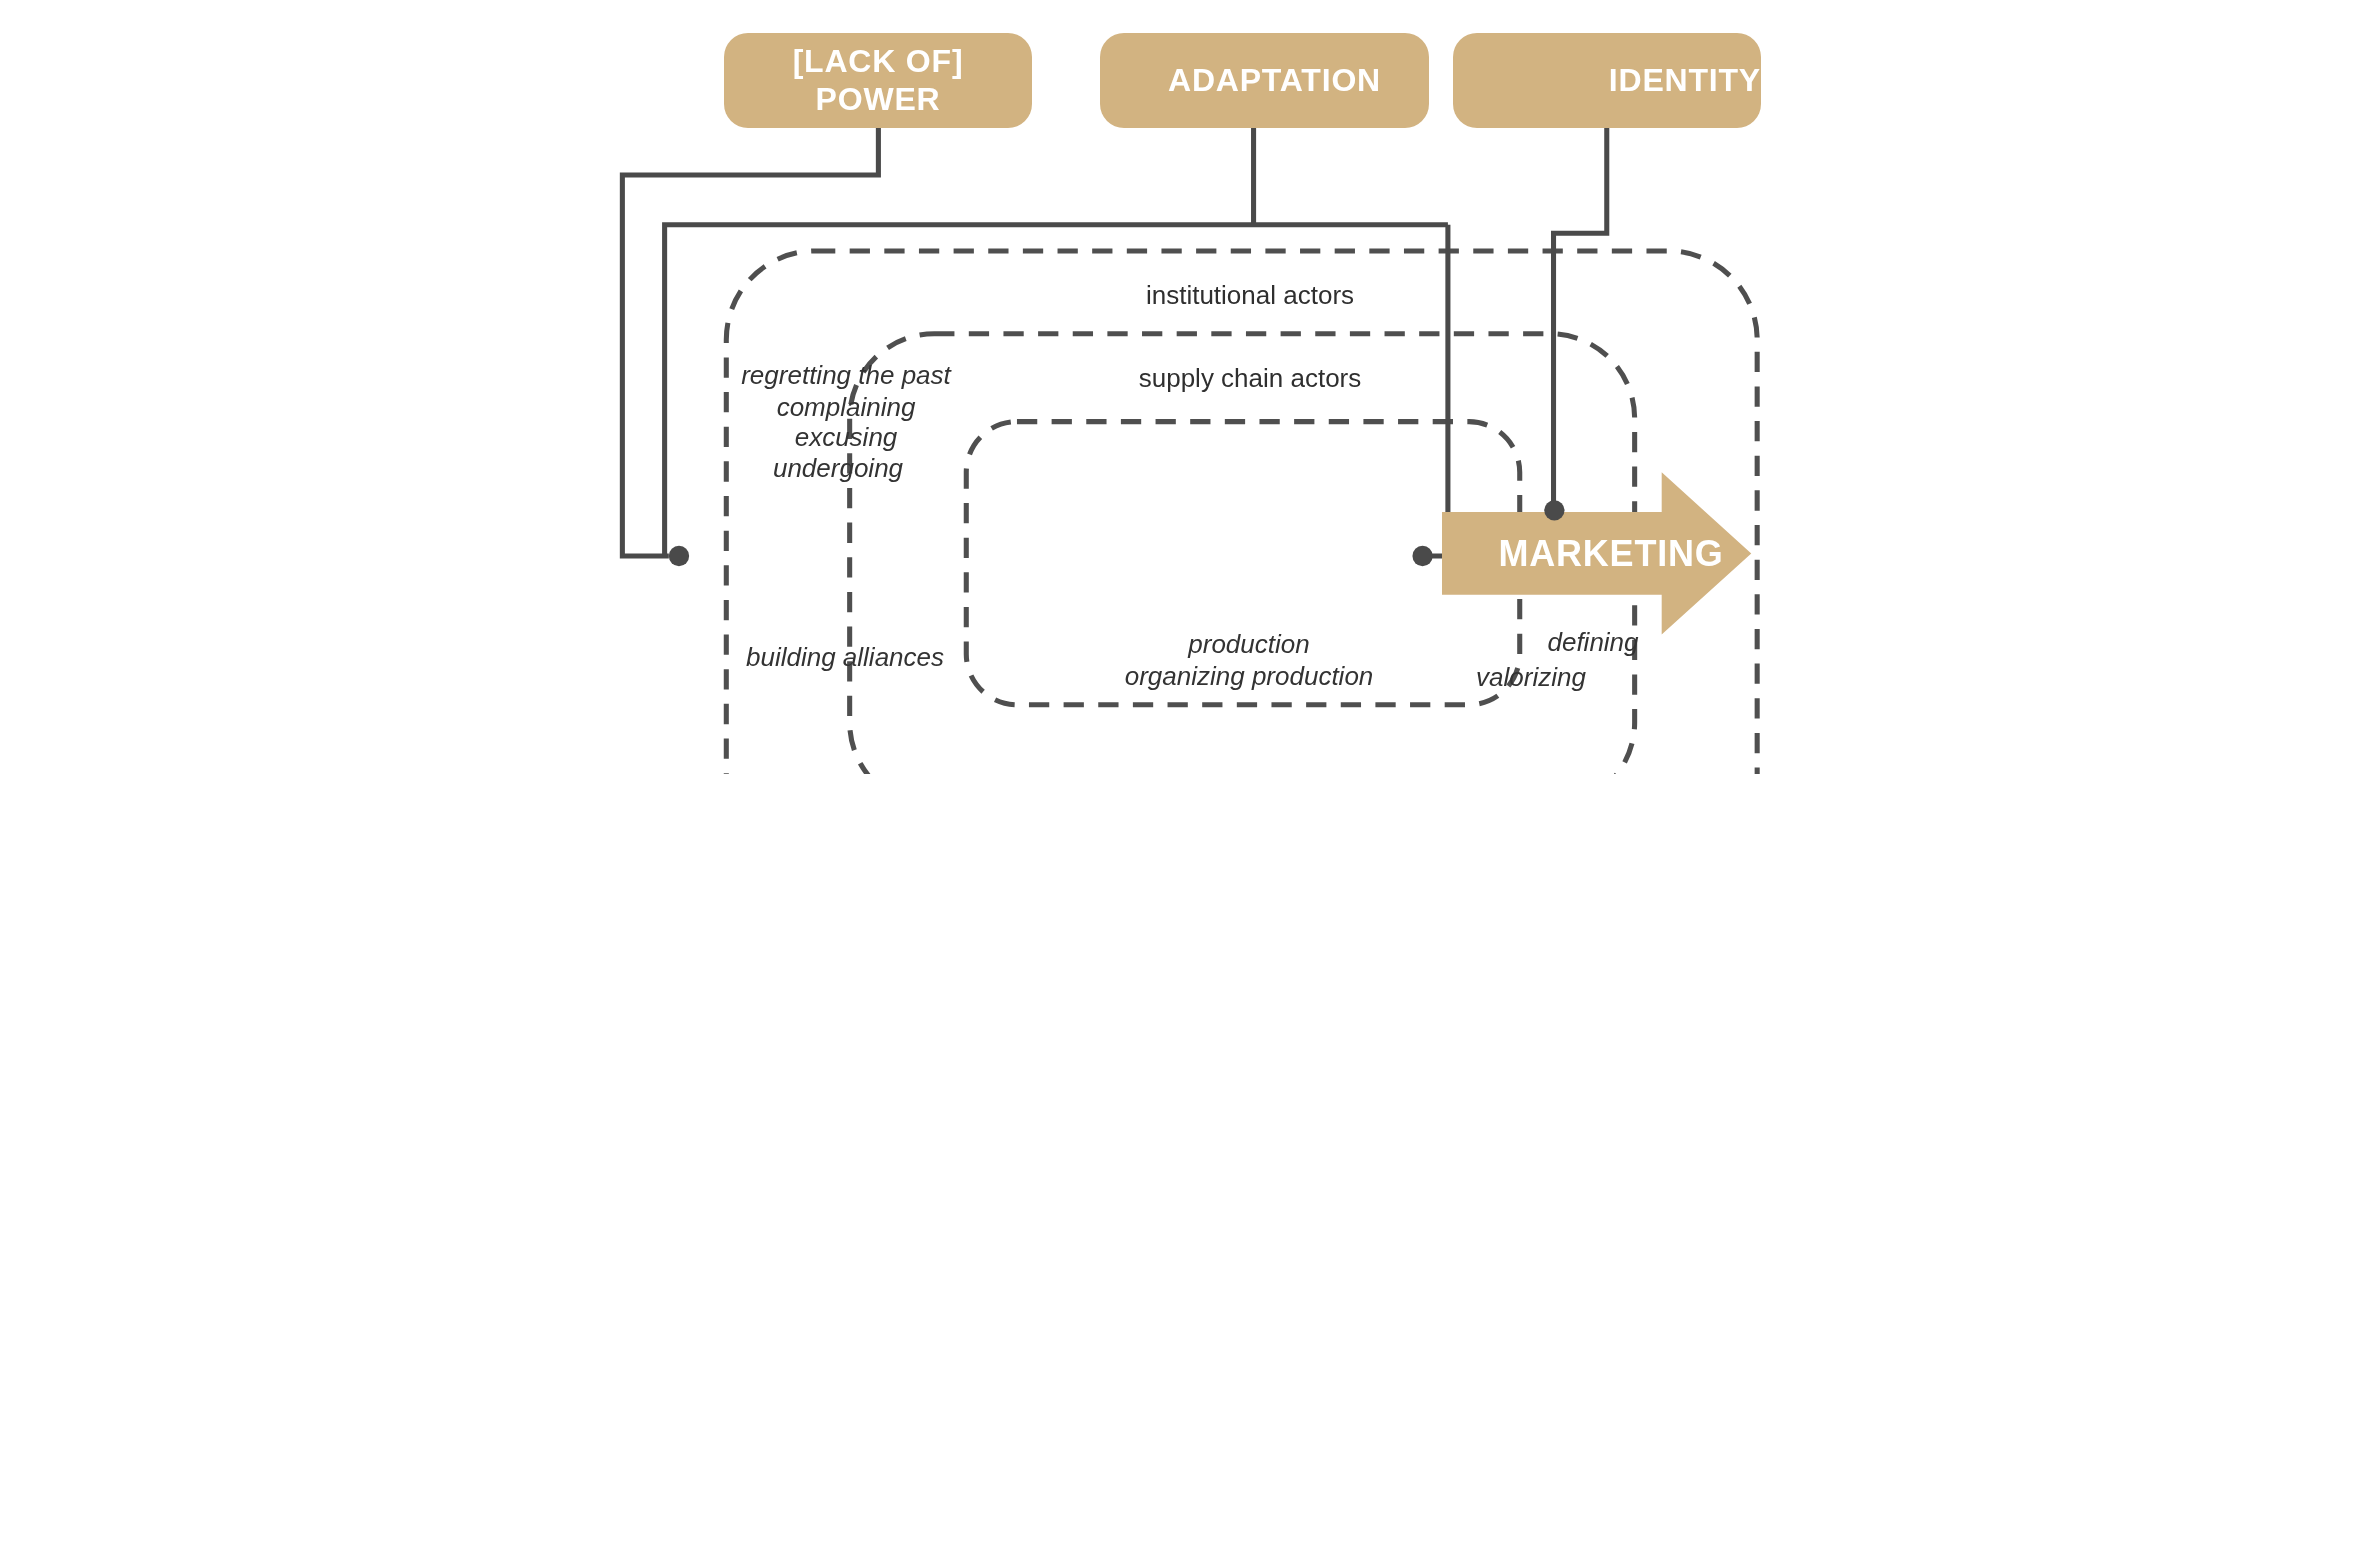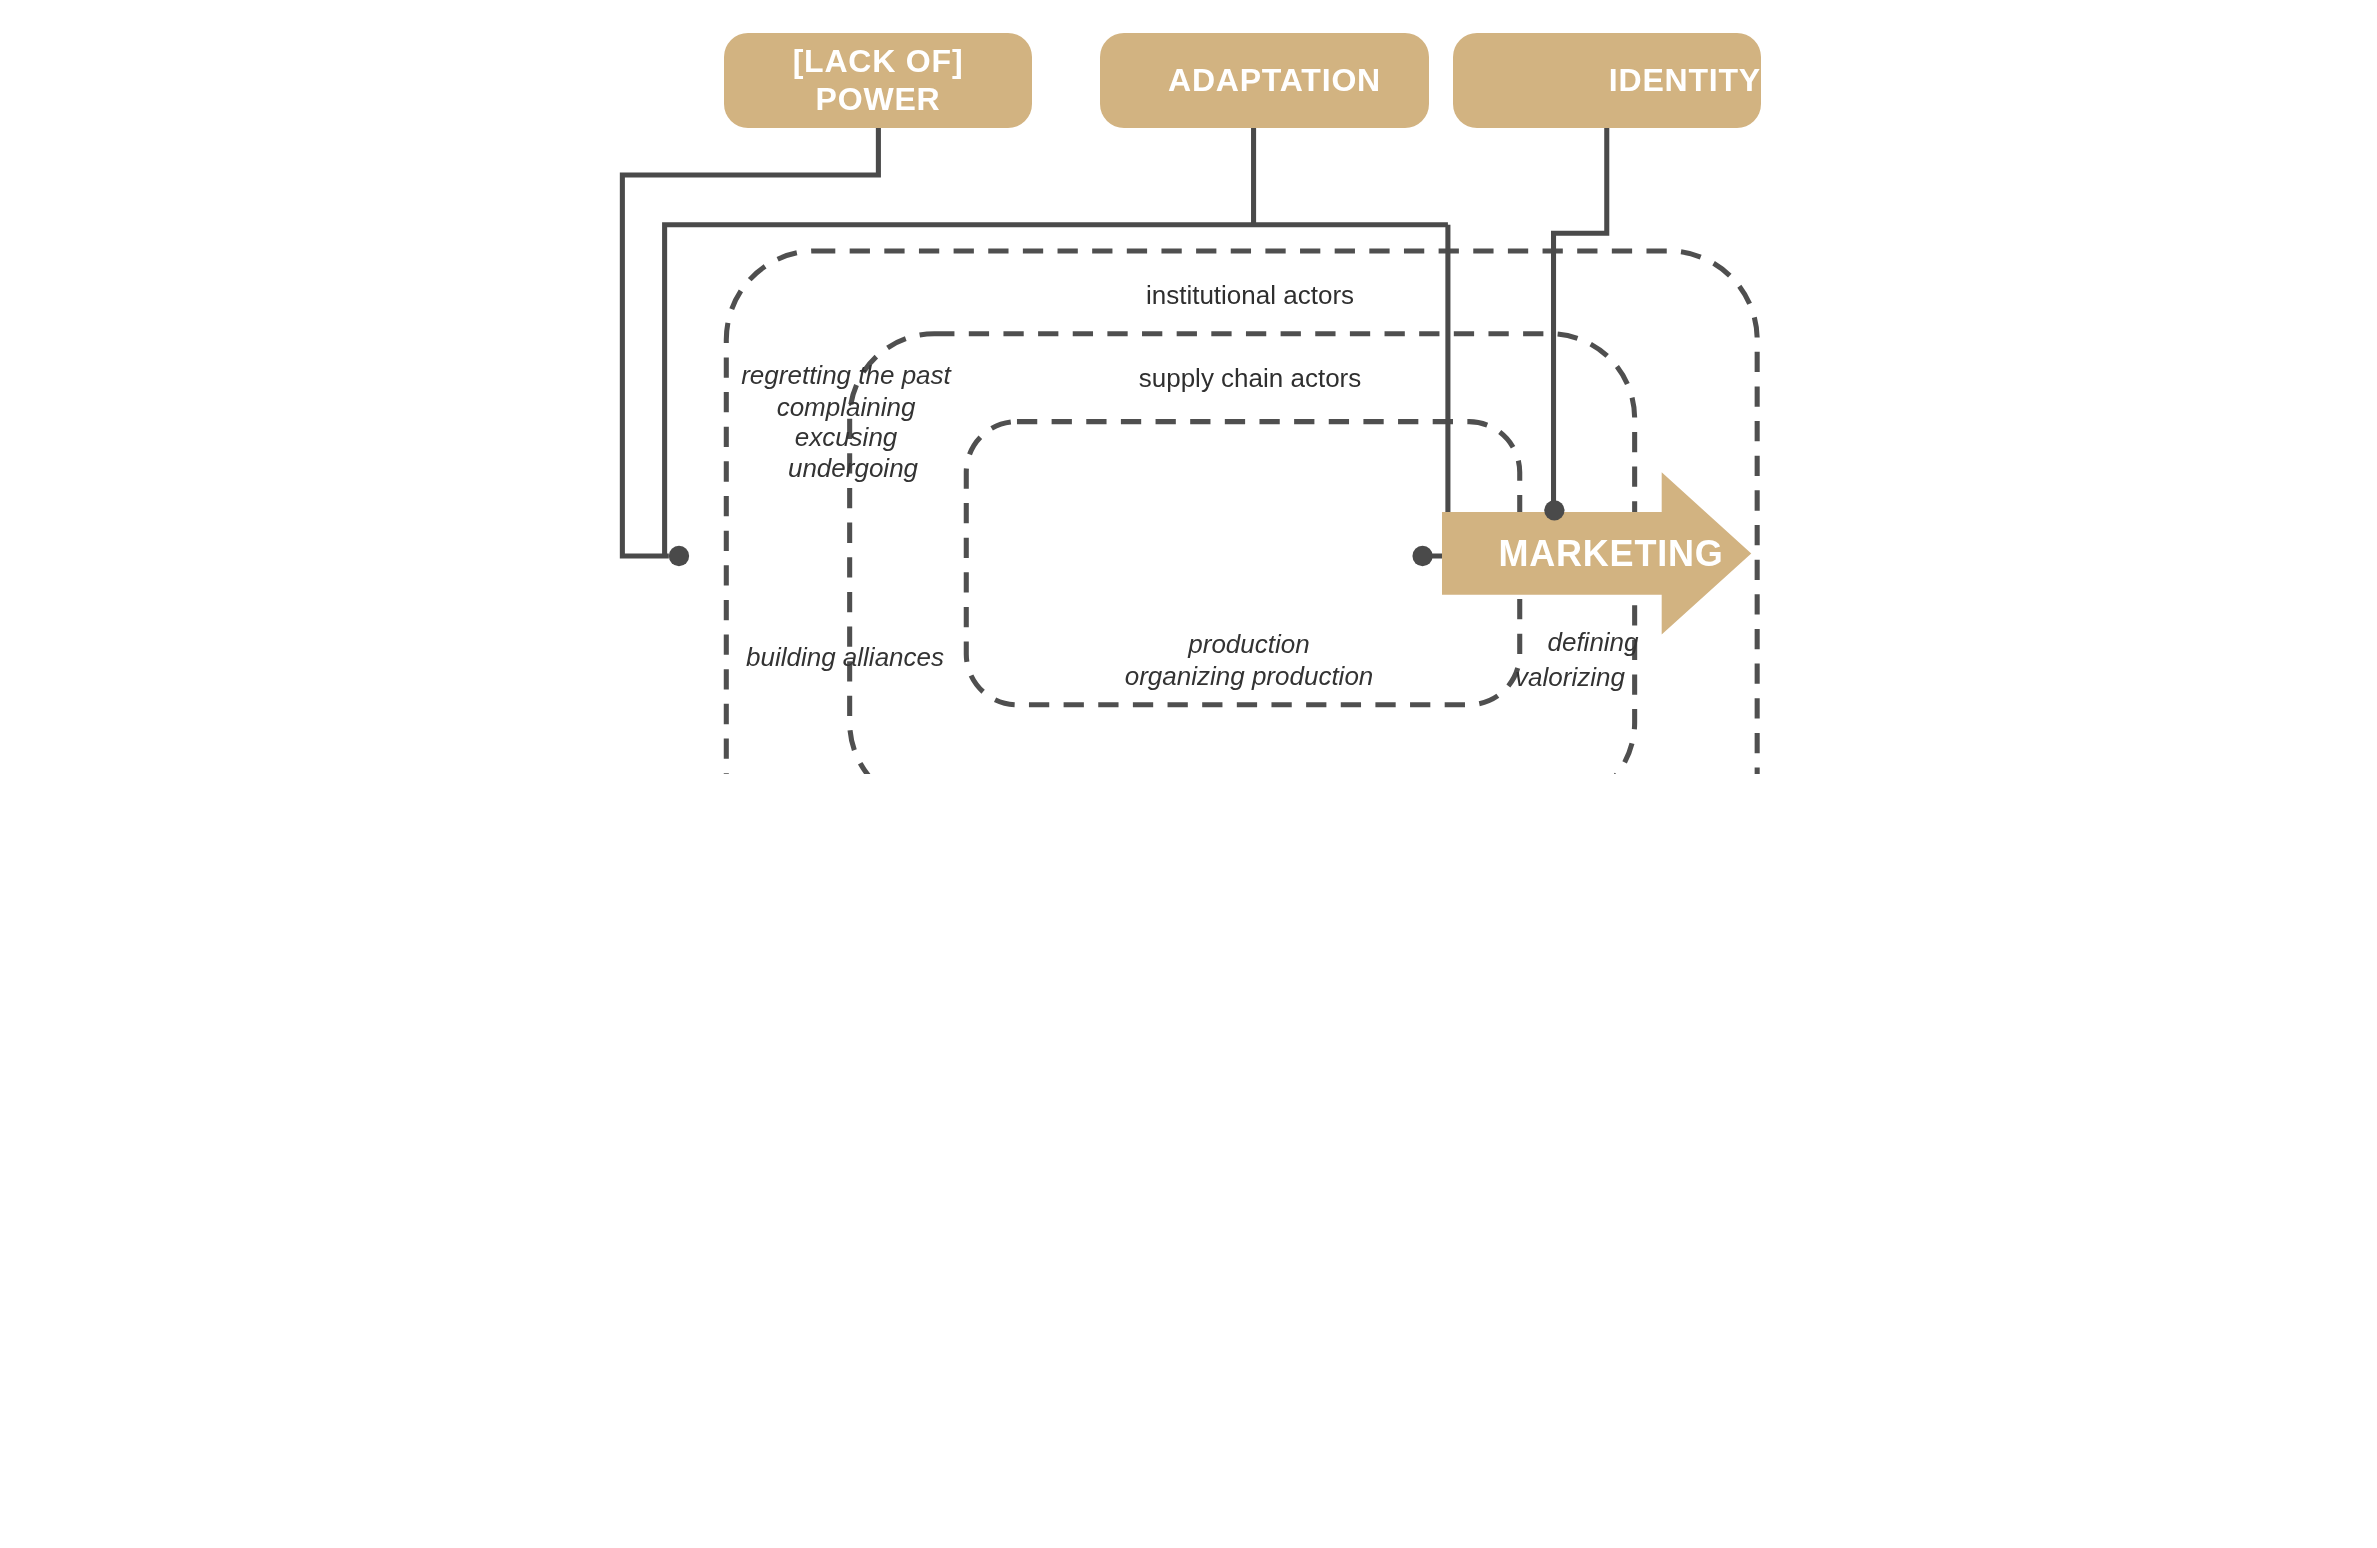--- a/index.html
+++ b/index.html
@@ -107,24 +107,24 @@
   <div class="node top-node" id="identity-node">
     <div>IDENTITY</div>
   </div>
 
   <div class="lbl" style="left:656px;top:295px;">institutional actors</div>
   <div class="lbl" style="left:656px;top:378px;">supply chain actors</div>
 
   <div class="lbl it" style="left:252px;top:375px;">regretting the past</div>
   <div class="lbl it" style="left:252px;top:407px;">complaining</div>
   <div class="lbl it" style="left:252px;top:437px;">excusing</div>
-  <div class="lbl it" style="left:259px;top:468px;">undergoing</div>
+  <div class="lbl it" style="left:244px;top:468px;">undergoing</div>
 
   <div class="marketing-label">MARKETING</div>
 
   <div class="lbl it" style="left:251px;top:657px;">building alliances</div>
   <div class="lbl it" style="left:655px;top:644px;">production</div>
   <div class="lbl it" style="left:655px;top:676px;">organizing production</div>
   <div class="lbl it" style="left:999px;top:642px;">defining</div>
-  <div class="lbl it" style="left:976px;top:677px;">valorizing</div>
+  <div class="lbl it" style="left:937px;top:677px;">valorizing</div>
 
 </div>
 
 
 </body></html>

